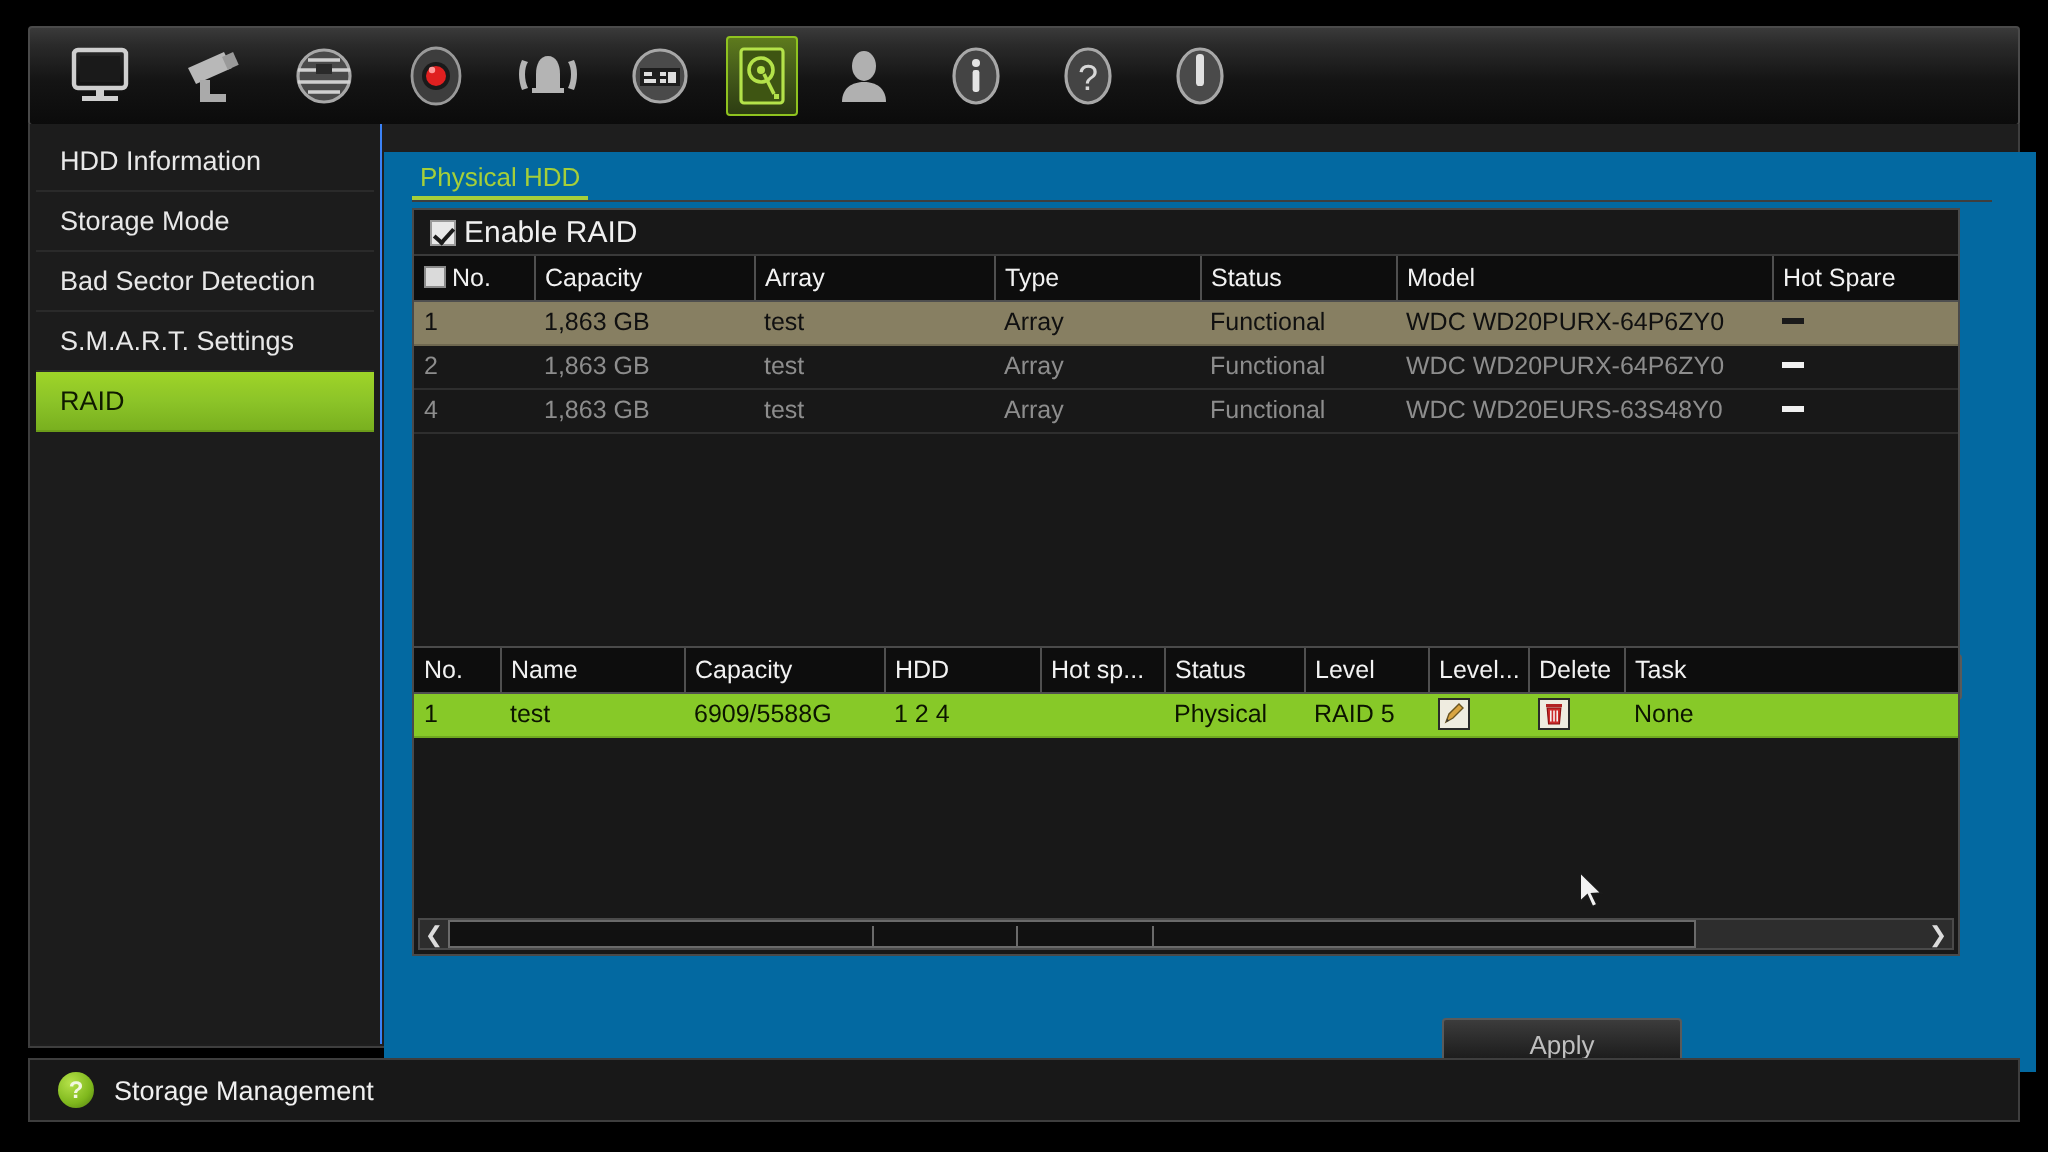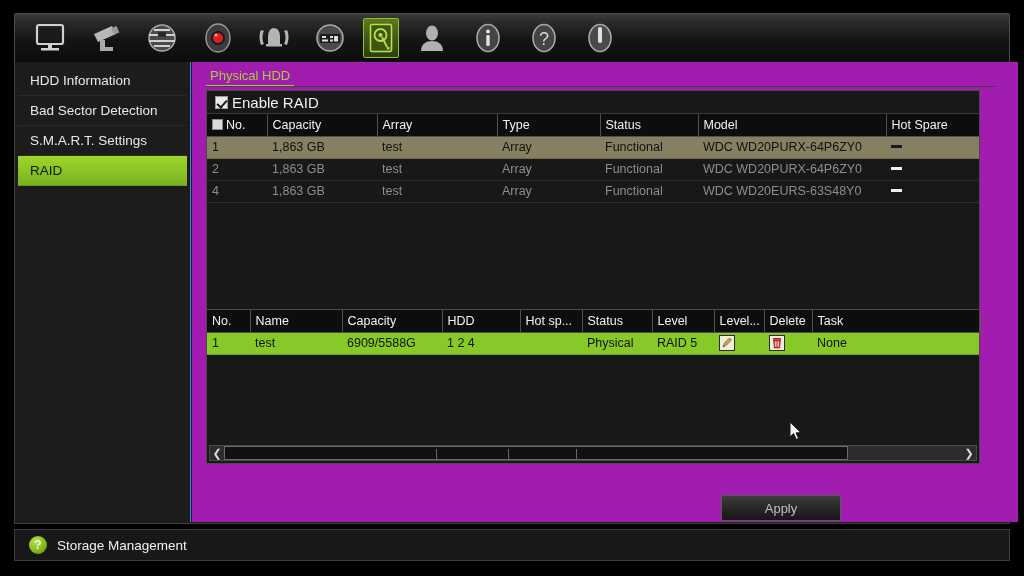--- a/index.html
+++ b/index.html
@@ -75,23 +75,23 @@
   .side-item.selected {
     background: linear-gradient(180deg,#9fd428 0%, #8cc428 50%, #79b01f 100%);
     color: #0f1a00;
     border-bottom: 1px solid #6c9c19;
     font-weight: normal;
   }
 
   
   .content {
     position: absolute;
-    left: 177px; top: 0;
+    left: 177px; top: 14px;
     width: 826px; height: 460px;
-    background: #a21caf;
+    background: #0369a1;
   }
 
   .tabbar {
     position: absolute;
     left: 14px; top: 4px;
     height: 20px;
   }
   .tab {
     display: inline-block;
     color: #a5cf3a;
@@ -444,20 +444,23 @@
       </svg>
     </div>
 
   </div>
 
   <div class="main-frame">
 
     <div class="sidebar">
       <div class="side-item">
         <span>HDD Information</span>
+      </div>
+      <div class="side-item">
+        <span>Storage Mode</span>
       </div>
       <div class="side-item">
         <span>Bad Sector Detection</span>
       </div>
       <div class="side-item">
         <span>S.M.A.R.T. Settings</span>
       </div>
       <div class="side-item selected">
         <span>RAID</span>
       </div>

